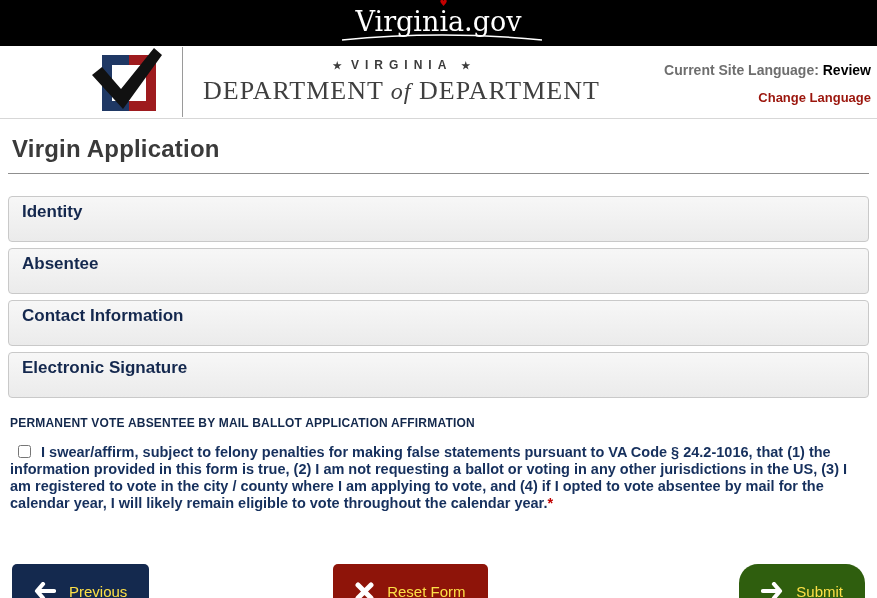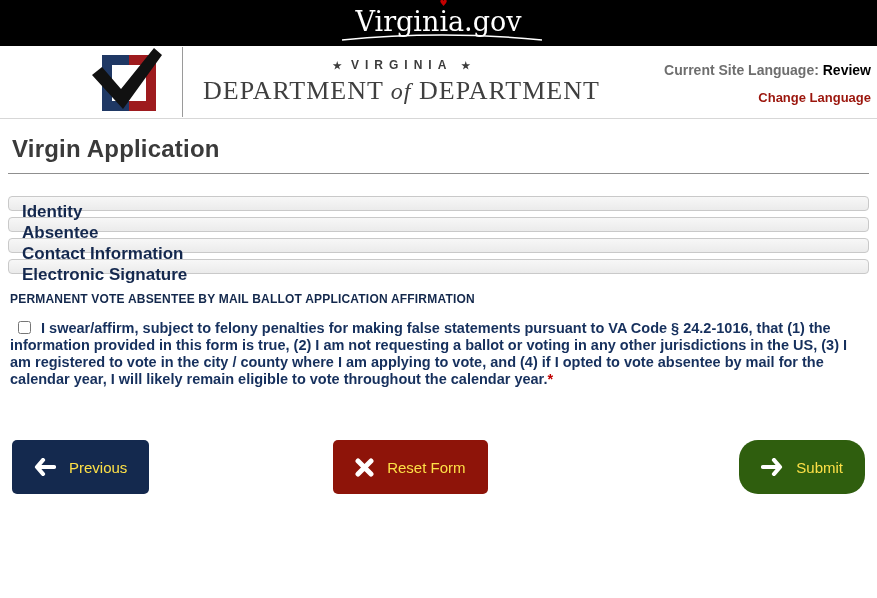--- a/index.html
+++ b/index.html
@@ -29,21 +29,21 @@
   .lang-block { margin-left:auto; margin-right:6px; text-align:right; font-size:14px; font-weight:bold; padding-top:2px; }
   .lang-line1 { color:#6e6e6e; }
   .lang-line1 .lang-val { color:#000; }
   .change-lang { display:inline-block; margin-top:12px; color:#9b150c; font-size:13px; cursor:pointer; }
 
   
   .main { padding:0 8px; }
   .page-title { color:#3a3a3a; font-size:24px; font-weight:bold; margin:16px 0 10px 4px; letter-spacing:0.2px; }
   .title-rule { border:none; border-top:1px solid #8f8f8f; margin-bottom:22px; }
 
-  .accordion-item { height:15px; line-height:29px; background:linear-gradient(#f7f7f7,#ebebeb);
+  .accordion-item { height:46px; line-height:29px; background:linear-gradient(#f7f7f7,#ebebeb);
     border:1px solid #c9c9c9; border-radius:4px; margin-bottom:6px; padding-left:13px;
     color:#14284e; font-size:17px; font-weight:bold; cursor:pointer; }
 
   .affirm-heading { color:#13284c; font-size:12px; font-weight:bold; letter-spacing:0.2px;
     margin:18px 0 14px 2px; }
 
   .affirm-para { color:#16305d; font-size:14.5px; font-weight:bold; line-height:17px;
     text-indent:8px; margin:0 2px; }
   .affirm-para input[type=checkbox] { width:13px; height:13px; vertical-align:-1px; margin-right:6px;
     accent-color:#fff; cursor:pointer; }

